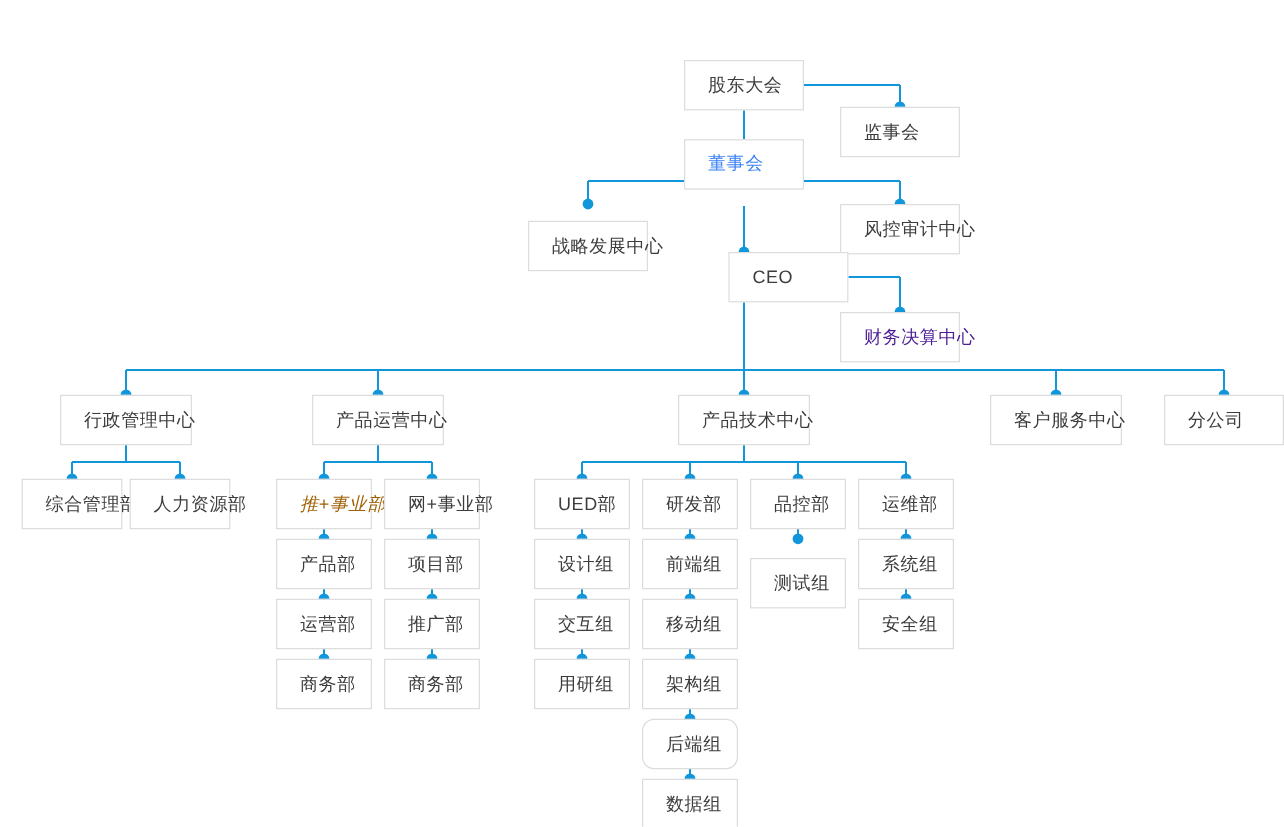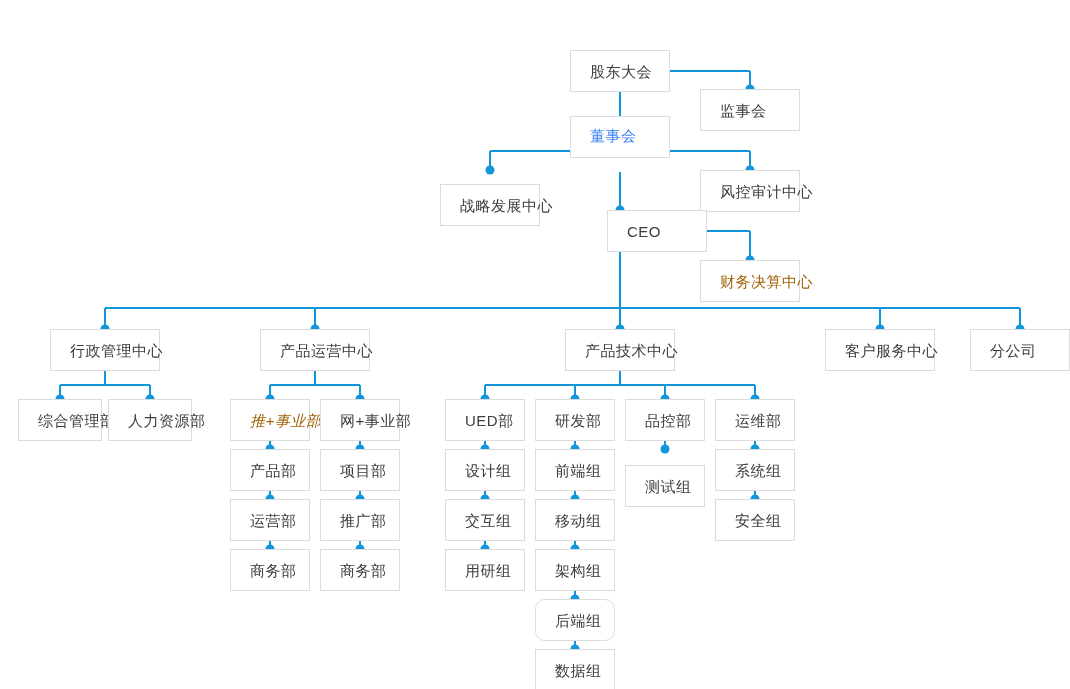--- a/index.html
+++ b/index.html
@@ -158,21 +158,21 @@
       </div>
       <div class="node" style="left: 440px; top: 184px; width: 100px; height: 42px; border-color: rgb(220, 220, 220); color: rgb(60, 60, 60);">
         <span class="node-label">战略发展中心</span>
       </div>
       <div class="node" style="left: 700px; top: 170px; width: 100px; height: 42px; border-color: rgb(220, 220, 220); color: rgb(60, 60, 60);">
         <span class="node-label">风控审计中心</span>
       </div>
       <div class="node" style="left: 575px; top: 210px; width: 100px; height: 42px; border-color: rgb(220, 220, 220); color: rgb(60, 60, 60); margin-left: 32px;">
         <span class="node-label">CEO</span>
       </div>
-      <div class="node" style="left: 700px; top: 260px; width: 100px; height: 42px; border-color: rgb(220, 220, 220); color: #a16207;">
+      <div class="node" style="left: 700px; top: 260px; width: 100px; height: 42px; border-color: rgb(220, 220, 220); color: #4c1d95;">
         <span class="node-label">财务决算中心</span>
       </div>
       <div class="node" style="left: 50px; top: 329px; width: 110px; height: 42px; border-color: rgb(220, 220, 220); color: rgb(60, 60, 60);">
         <span class="node-label">行政管理中心</span>
       </div>
       <div class="node" style="left: 260px; top: 329px; width: 110px; height: 42px; border-color: rgb(220, 220, 220); color: rgb(60, 60, 60);">
         <span class="node-label">产品运营中心</span>
       </div>
       <div class="node" style="left: 565px; top: 329px; width: 110px; height: 42px; border-color: rgb(220, 220, 220); color: rgb(60, 60, 60);">
         <span class="node-label">产品技术中心</span>

